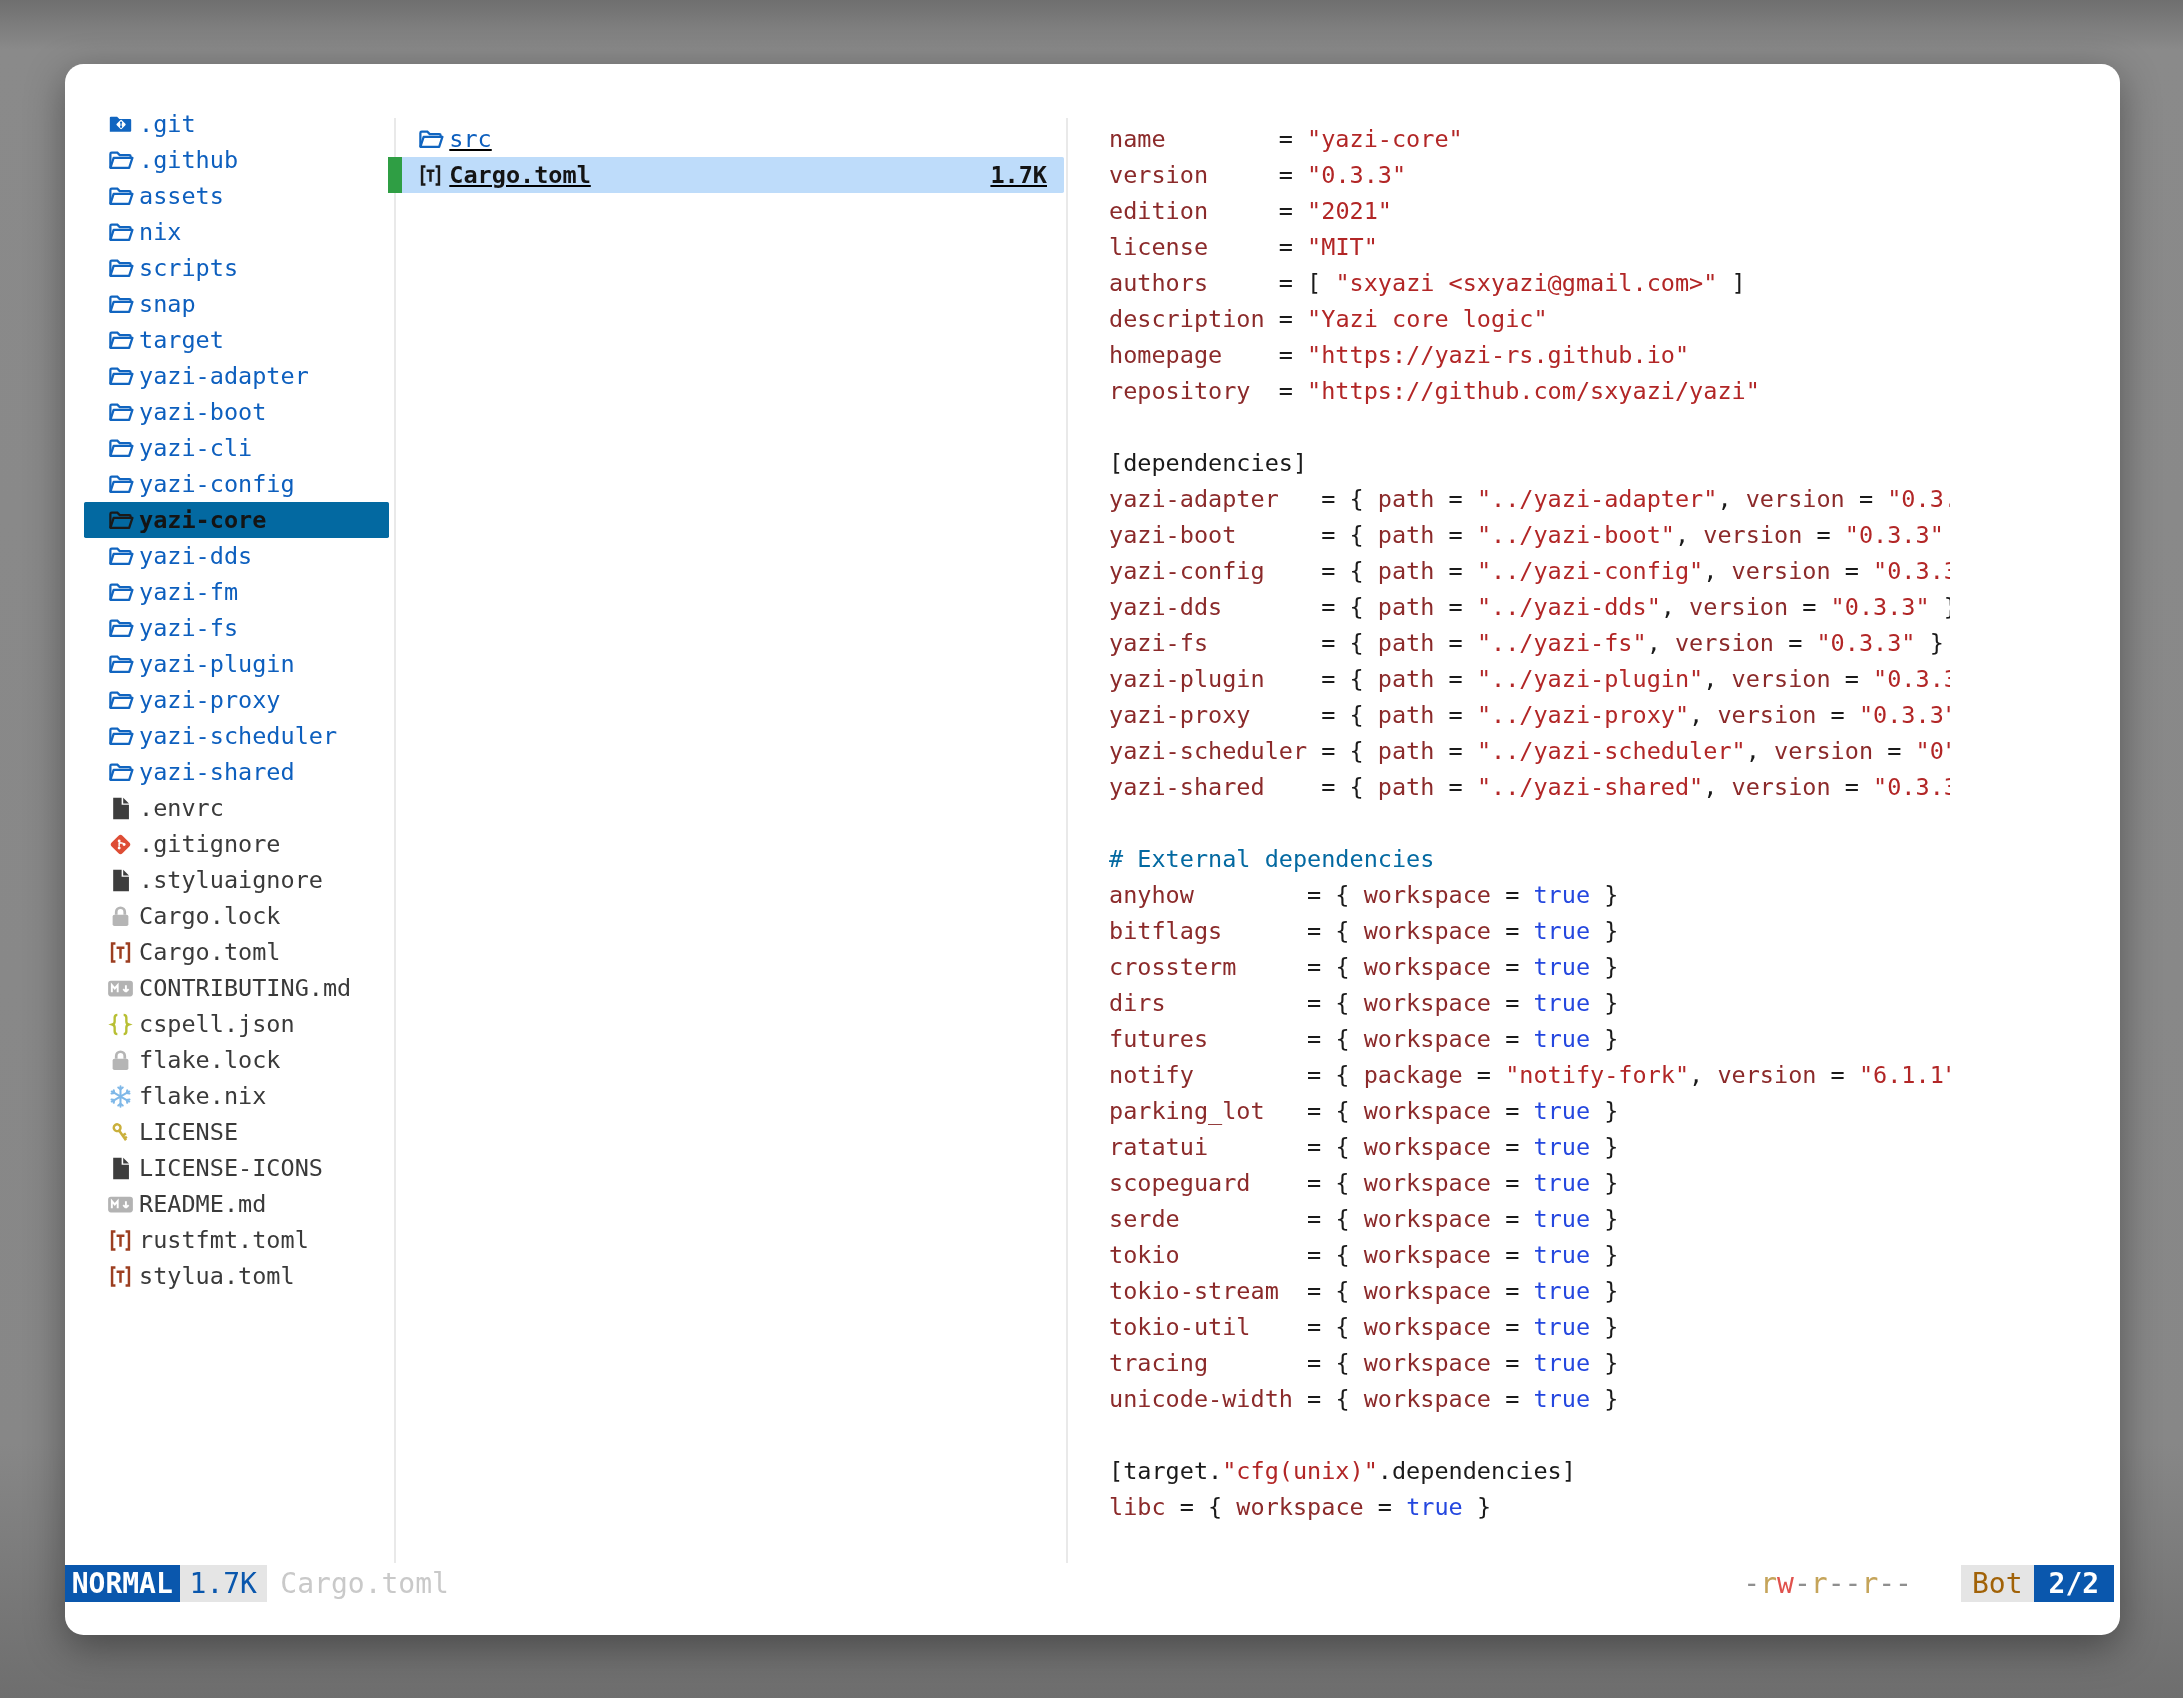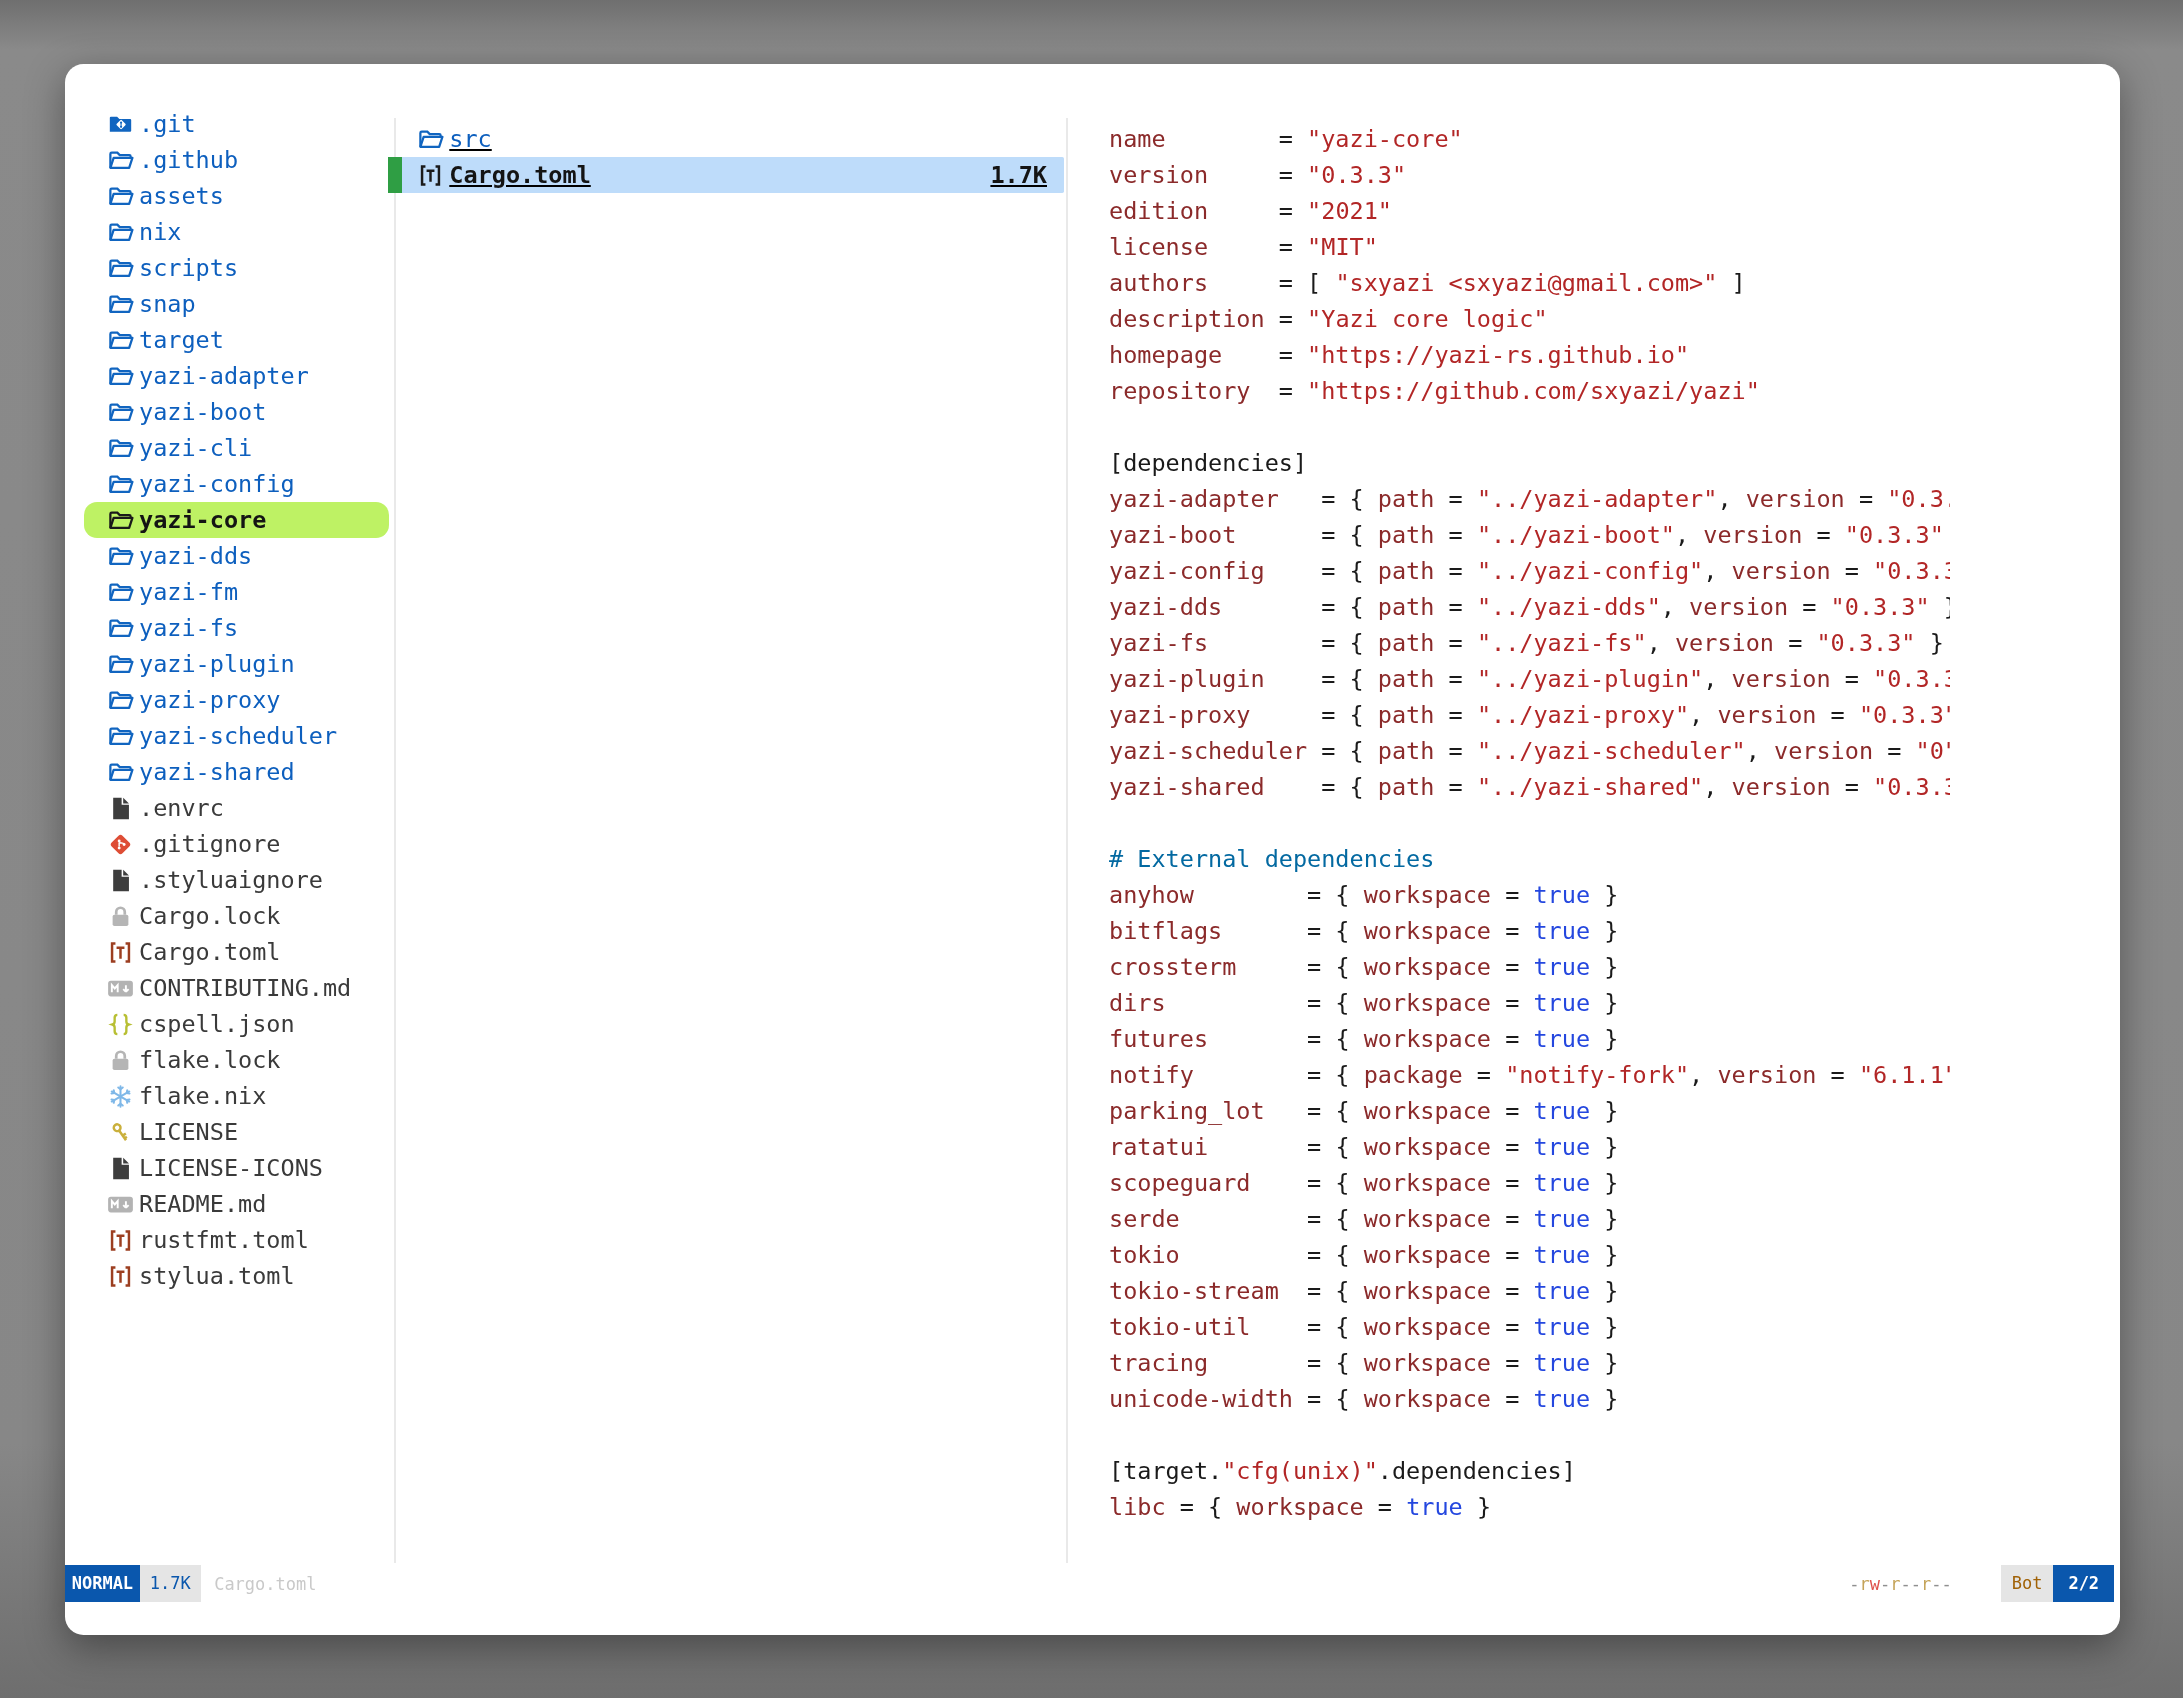--- a/index.html
+++ b/index.html
@@ -8,38 +8,38 @@
   .window{position:absolute;left:65px;top:64px;width:2055px;height:1571px;
     background:#ffffff;border-radius:18.5px;box-shadow:0 11.7px 39px rgba(0,0,0,.38);overflow:hidden;}
   .vsep{position:absolute;top:54px;bottom:72px;width:1.7px;background:#e9e9e9;}
   .vsep.s1{left:329px}.vsep.s2{left:1001px}
   
   .row{position:relative;height:36px;line-height:36px;font-size:23.5px;display:flex;align-items:center;white-space:pre;}
   .row .icon{display:inline-flex;width:27px;height:27px;margin-right:5px;flex:0 0 27px;align-items:center;justify-content:center;}
   .row .icon svg{width:27px;height:27px;display:block;}
   .sidebar{position:absolute;left:0;top:42px;width:329px;}
   .sidebar .row{margin-left:18.5px;width:305px;padding-left:23.5px;box-sizing:border-box;border-radius:1.7px;}
-  .sidebar .row.sel{background:#bef264;border-radius:13px;}
+  .sidebar .row.sel{background:#0369a1;}
   .sidebar .row.sel .label{color:#141414;font-weight:bold;}
   .label.folder{color:#0d5fbe;}
   .label.file{color:#3a3a3a;}
   .current{position:absolute;left:323px;top:57px;width:676px;text-decoration:underline;}
   .current .row{padding-left:0;box-sizing:border-box;border-radius:1.7px;}
   .current .marker{width:14.3px;height:36px;flex:0 0 14.3px;margin-right:15px;}
   .current .row.sel{background:#bedcfa;}
   .current .row.sel .marker{background:#2f9e44;}
   .current .row.sel .label{color:#141414;font-weight:bold;}
   .current .size{margin-left:auto;padding-right:17px;color:#141414;font-weight:bold;}
   
   .preview{position:absolute;left:1044px;top:57px;width:841px;height:1447px;overflow:hidden;}
   .pline{height:36px;line-height:36px;font-size:23.5px;white-space:pre;}
   .tok-sec{color:#1a1a1a}.tok-pun{color:#1a1a1a}.tok-key{color:#8b2a2a}
   .tok-str{color:#b22626}.tok-cmt{color:#0369a1}.tok-bool{color:#2447df}
   
-  .statusbar{position:absolute;left:0;right:5.9px;top:1501px;height:37px;display:flex;align-items:center;font-size:17px;white-space:pre;}
+  .statusbar{position:absolute;left:0;right:5.9px;top:1501px;height:37px;display:flex;align-items:center;font-size:28px;white-space:pre;}
   .badge{height:37px;line-height:37px;padding:0 10px;display:inline-block;}
   .badge.mode{background:#0a57ad;color:#ffffff;font-weight:bold;padding:0 6.7px;}
   .badge.size{background:#e5e5e5;color:#0a57ad;}
   .badge.pos{background:#e5e5e5;color:#a16207;padding:0 11px;}
   .badge.counter{background:#0a57ad;color:#ffffff;font-weight:bold;padding:0 15px;}
   .sb-file{color:#c9c9c9;margin-left:13.4px;}
   .sb-right{margin-left:auto;display:flex;align-items:center;}
   .perm{margin-right:49px;}
   .perm .dim{color:#8f8f8f}.perm .r{color:#c5a45a}.perm .w{color:#e0524d}
 </style>

